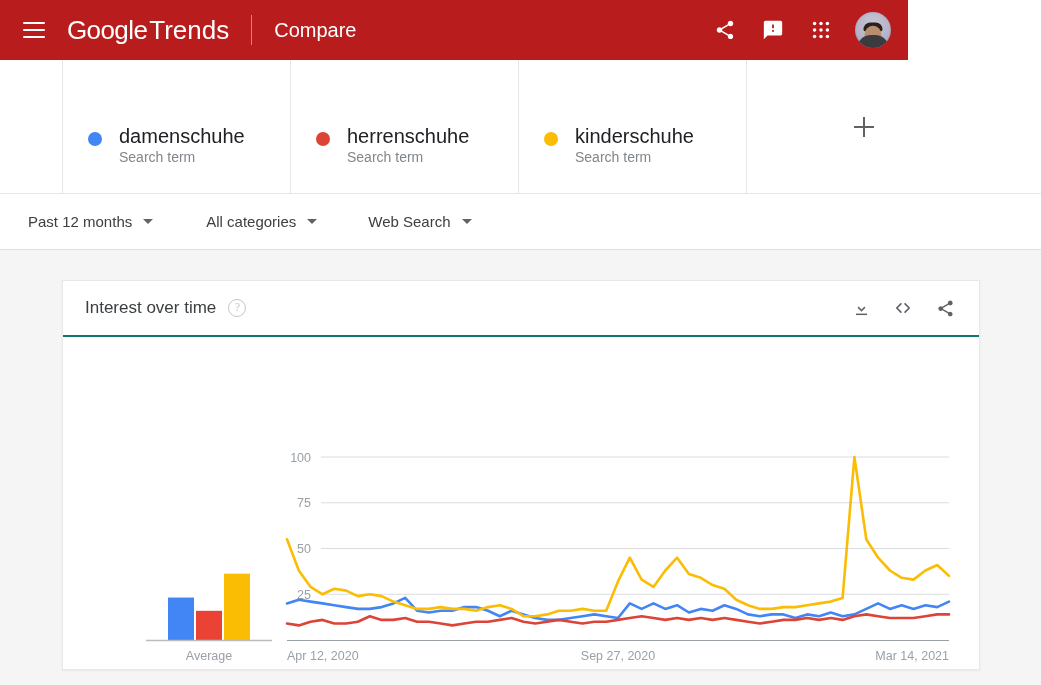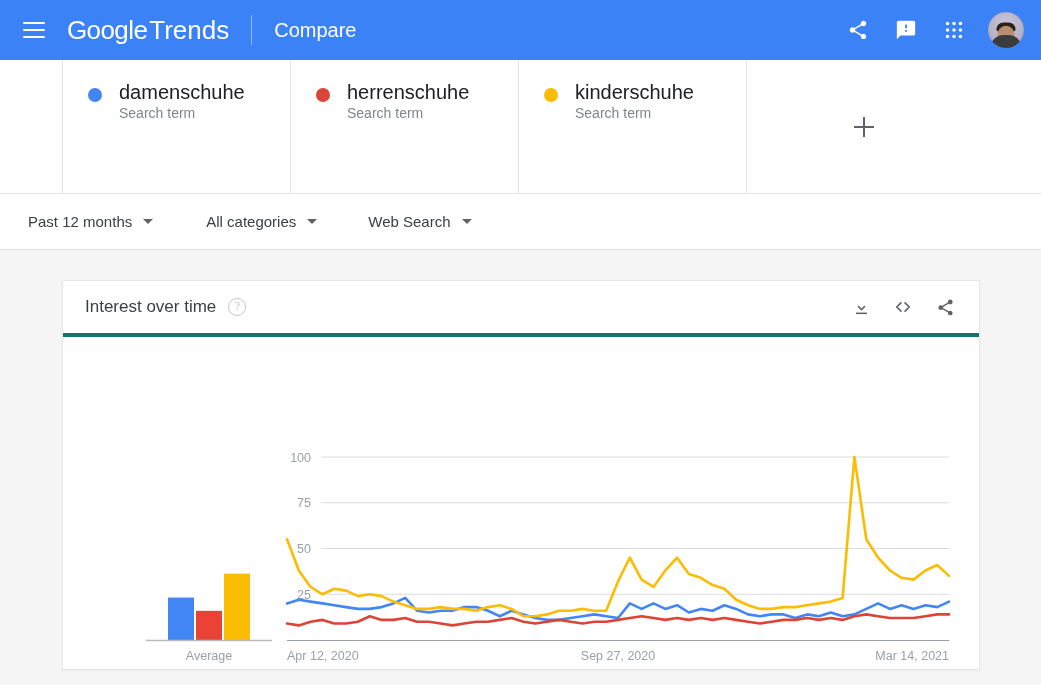--- a/index.html
+++ b/index.html
@@ -6,22 +6,22 @@
   html, body {
     width: 1041px; height: 685px;
     background: #ffffff;
     font-family: "Liberation Sans", sans-serif;
     overflow: hidden;
   }
 
   
   .appbar {
     position: absolute; top: 0; left: 0;
-    width: 1041px; height: 60px;
-    background: #3b82f6;
+    width: 908px; height: 60px;
+    background: #b91c1c;
     display: flex; align-items: center;
   }
   .hamburger {
     width: 22px; height: 16px;
     margin-left: 23px; margin-right: 22px;
     display: flex; flex-direction: column; justify-content: space-between;
     cursor: pointer;
   }
   .hamburger span { display: block; height: 2px; background: #fff; border-radius: 1px; }
   .brand { display: flex; align-items: baseline; white-space: nowrap; }
@@ -79,21 +79,21 @@
   .compare-inner {
     position: absolute; left: 62px; top: 0;
     width: 918px; height: 133px;
     display: flex;
     border-left: 1px solid #e6e6e6;
   }
   .term-card {
     width: 228px; height: 133px;
     border-right: 1px solid #e6e6e6;
     display: flex; align-items: flex-start;
-    padding-top: 20px; cursor: pointer; background: #fff;
+    padding-top: 64px; cursor: pointer; background: #fff;
   }
   .term-dot {
     width: 14px; height: 14px; border-radius: 50%;
     margin-left: 25px; margin-top: 8px; flex: none;
   }
   .term-text { margin-left: 17px; }
   .term-name {
     font-size: 20px; color: #202124; line-height: 24px; font-weight: 400;
   }
   .term-sub {
@@ -134,21 +134,21 @@
     width: 1041px; height: 435px; background: #f5f5f5;
   }
   .card {
     position: absolute; left: 62px; top: 280px;
     width: 918px; height: 390px;
     background: #fff; border: 1px solid #e8e8e8;
     box-shadow: 0 1px 2px rgba(0,0,0,0.06);
   }
   .card-head {
     height: 56px; display: flex; align-items: center;
-    border-bottom: 4px solid #0f766e; padding: 0 20px 0 22px;
+    border-bottom: 2px solid #0f766e; padding: 0 20px 0 22px;
   }
   .card-title { font-size: 17px; color: #3c4043; }
   .help-icon {
     width: 18px; height: 18px; border-radius: 50%;
     border: 1.4px solid #c4c7c5; color: #bdc1c6;
     font-size: 12px; line-height: 15px; text-align: center;
     margin-left: 12px; cursor: pointer; font-family: "Liberation Serif", serif;
   }
   .card-actions { margin-left: auto; display: flex; align-items: center; gap: 14px; }
   .iconbtn {

